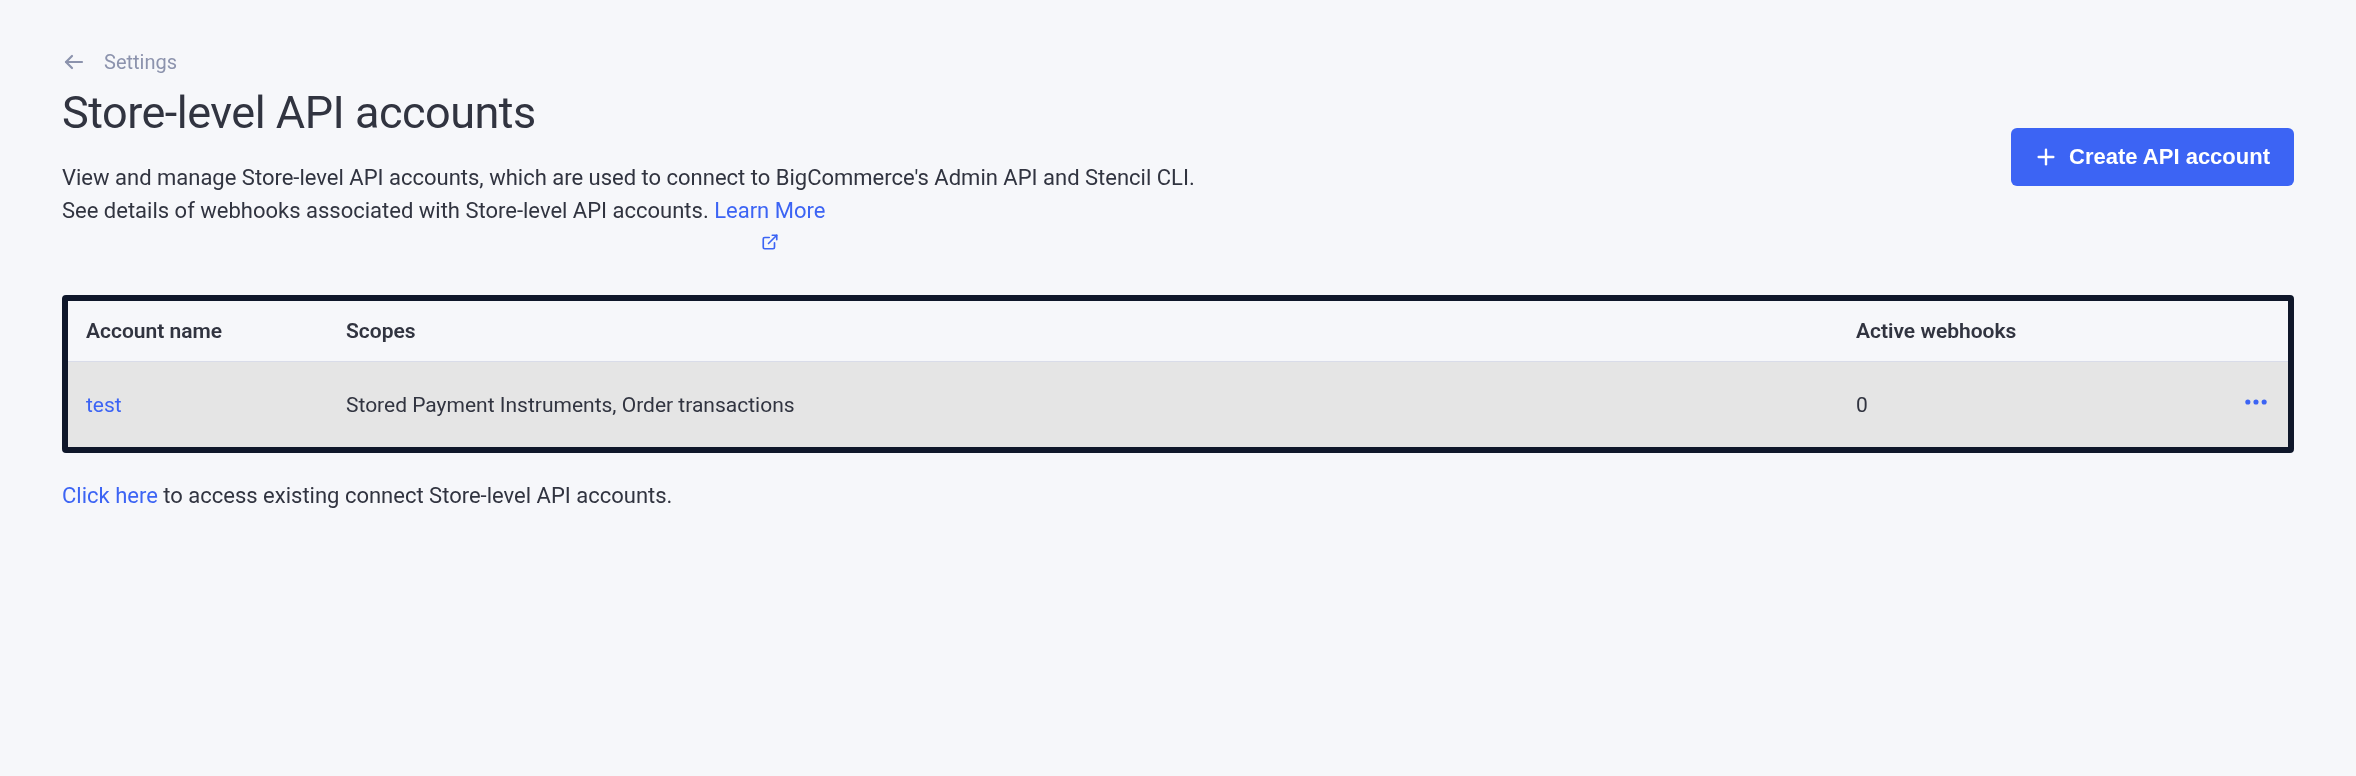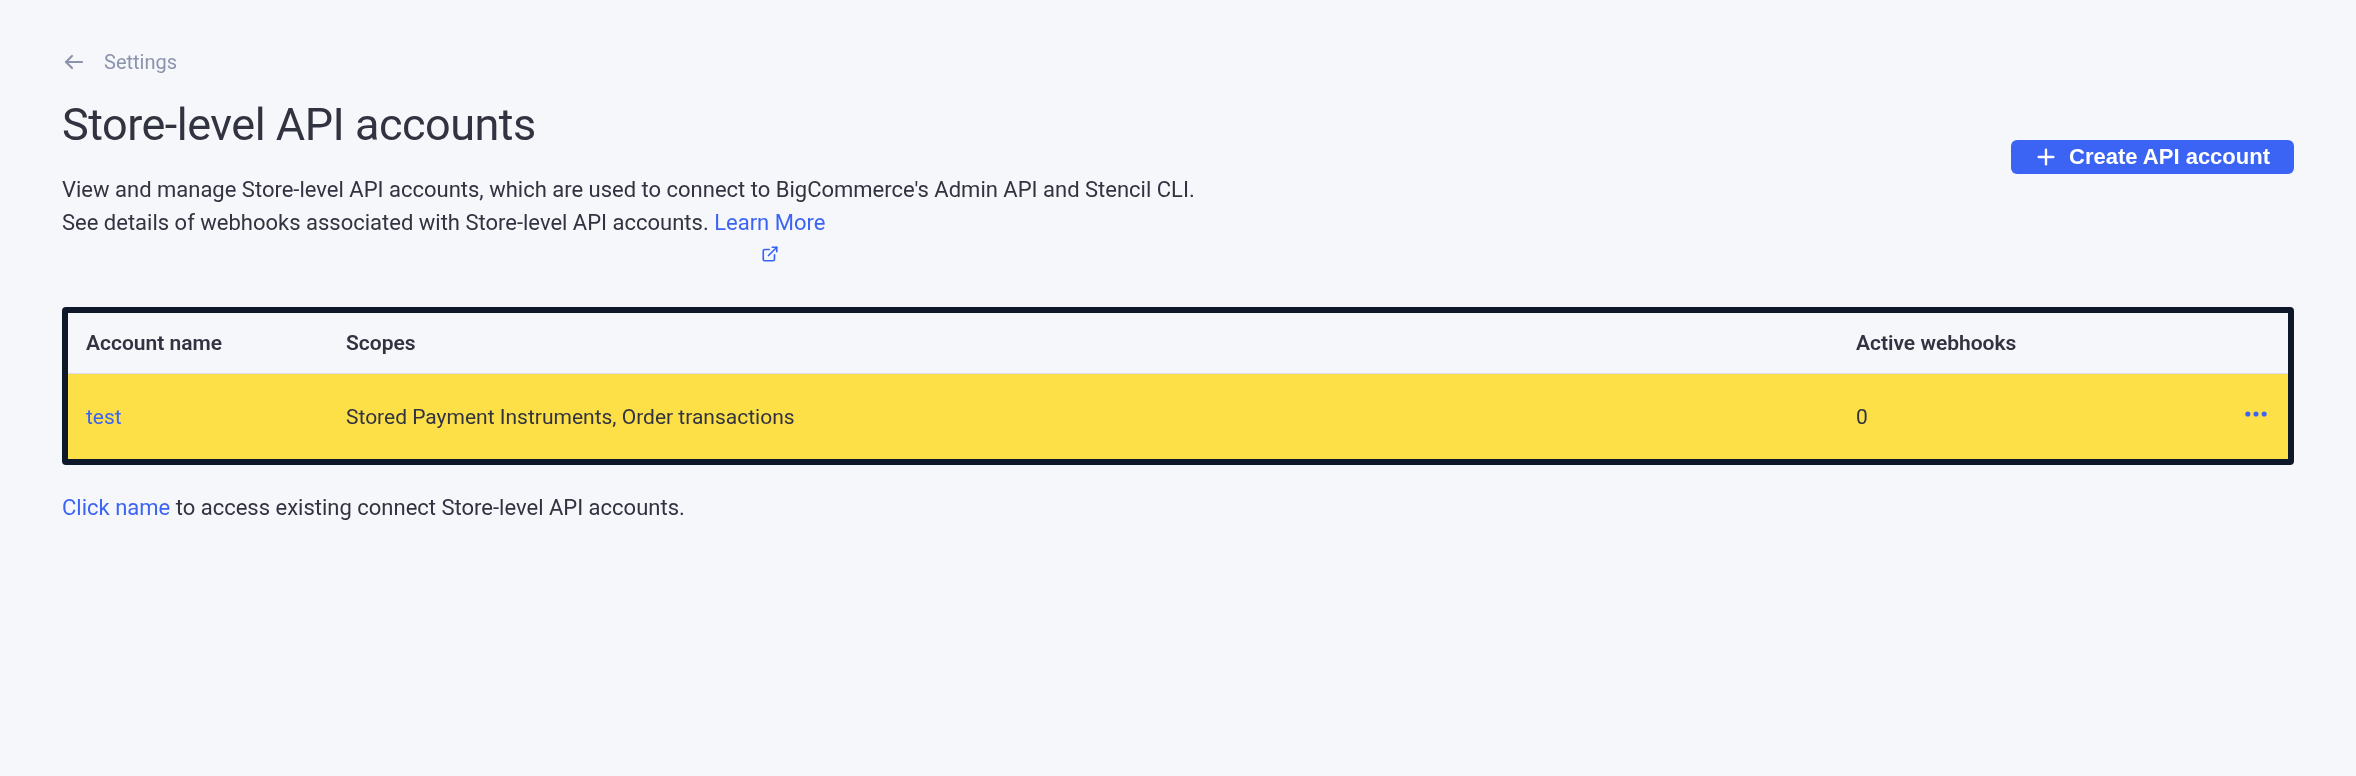--- a/index.html
+++ b/index.html
@@ -10,21 +10,21 @@
     body {
       font-family: -apple-system, BlinkMacSystemFont, "Segoe UI", Roboto, Helvetica, Arial, sans-serif;
       background-color: #f6f7fa;
       color: #313440;
       padding: 50px 62px;
     }
     .breadcrumb {
       display: flex;
       align-items: center;
       gap: 18px;
-      margin-bottom: 24px;
+      margin-bottom: 12px;
     }
     .back-arrow {
       color: #8c93ad;
       cursor: pointer;
       display: flex;
       align-items: center;
     }
     .breadcrumb-label {
       color: #8c93ad;
       font-size: 20px;
@@ -61,21 +61,21 @@
       gap: 6px;
       flex-direction: column;
     }
     .create-button {
       display: inline-flex;
       gap: 12px;
       background-color: #3c64f4;
       color: #ffffff;
       border: none;
       border-radius: 6px;
-      padding: 4px 24px;
+      padding: 16px 24px;
       font-size: 22px;
       font-weight: 600;
       cursor: pointer;
       white-space: nowrap;
       margin-top: 42px;
     }
     .plus-icon {
       display: flex;
       align-items: center;
     }
@@ -98,21 +98,21 @@
       padding: 18px 18px;
       font-size: 21px;
       font-weight: 600;
       color: #313440;
       border-bottom: 1px solid #d9dce9;
     }
     td {
       padding: 26px 18px;
       font-size: 21px;
       color: #313440;
-      background: #fde047;
+      background: #e5e5e5;
     }
     .col-name { width: 260px; }
     .col-scopes { width: auto; }
     .col-webhooks { width: 360px; }
     .col-actions { width: 90px; text-align: right; }
     td.col-actions { text-align: right; }
     .row-actions {
       color: #3c64f4;
       cursor: pointer;
       display: inline-flex;
@@ -193,14 +193,14 @@
               </svg>
             </span>
           </span>
         </td>
       </tr>
     </tbody>
   </table>
 </div>
 
 <p class="legacy-note">
-  <a class="link">Click name</a><span> to access existing connect Store-level API accounts.</span>
+  <a class="link">Click here</a><span> to access existing connect Store-level API accounts.</span>
 </p>
 
 </body></html>

